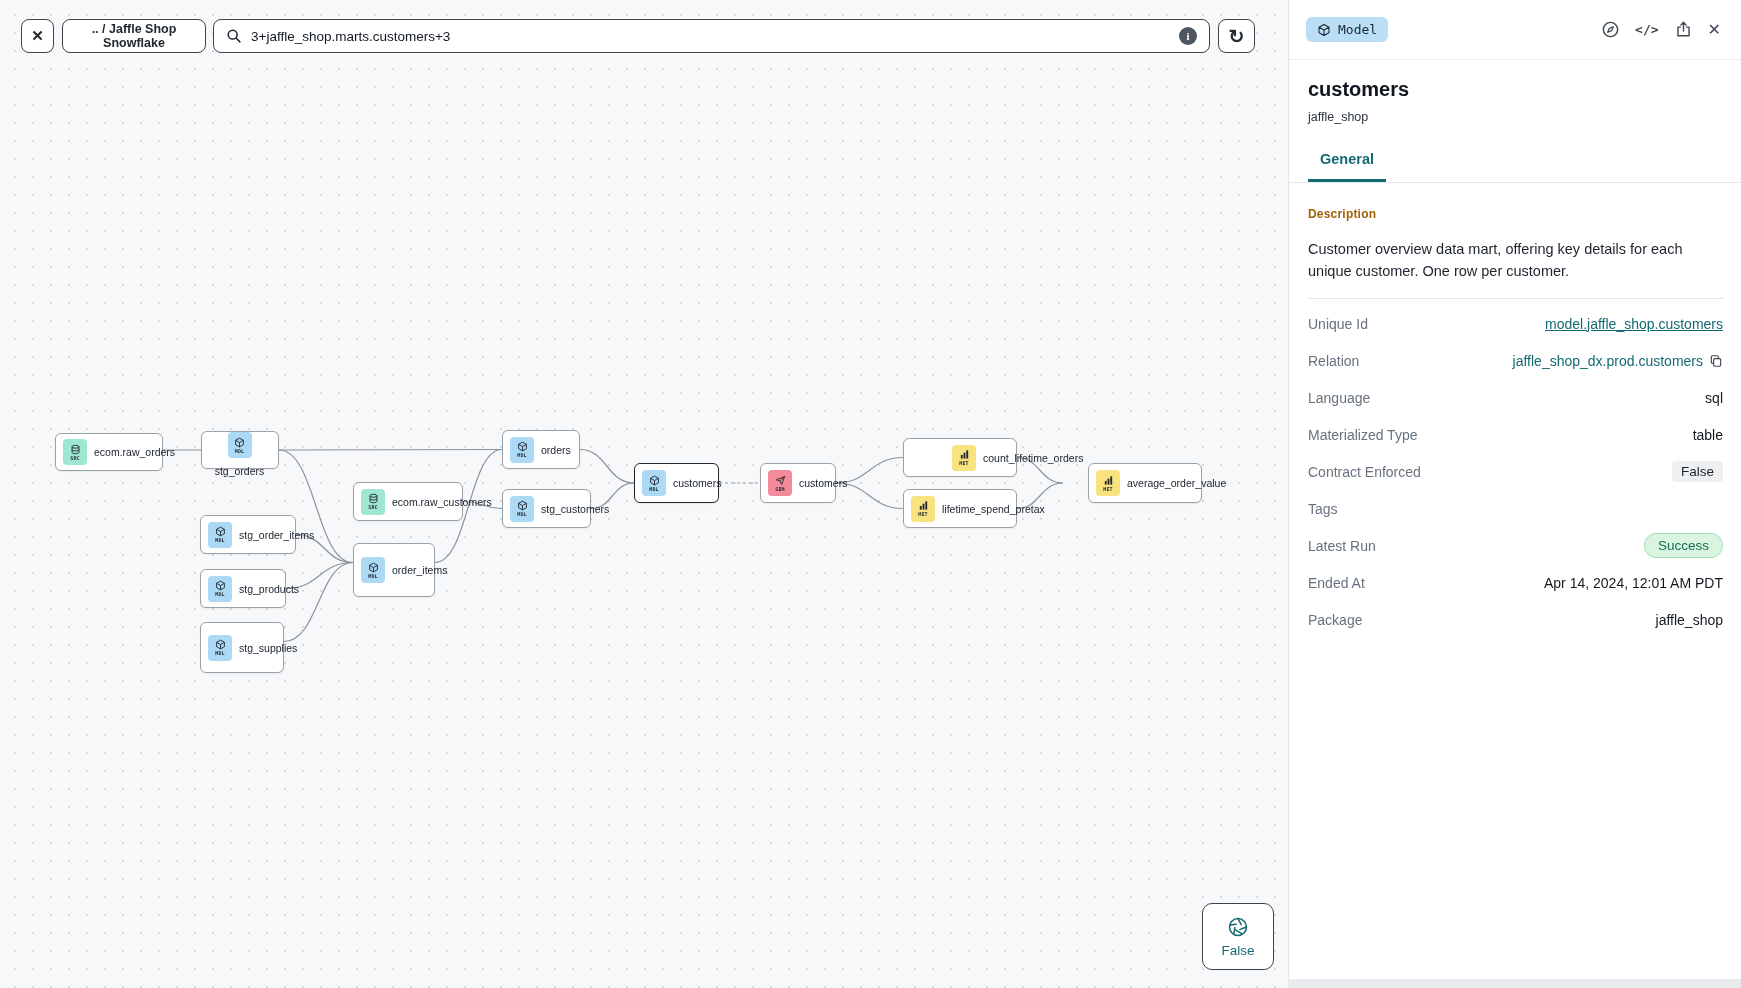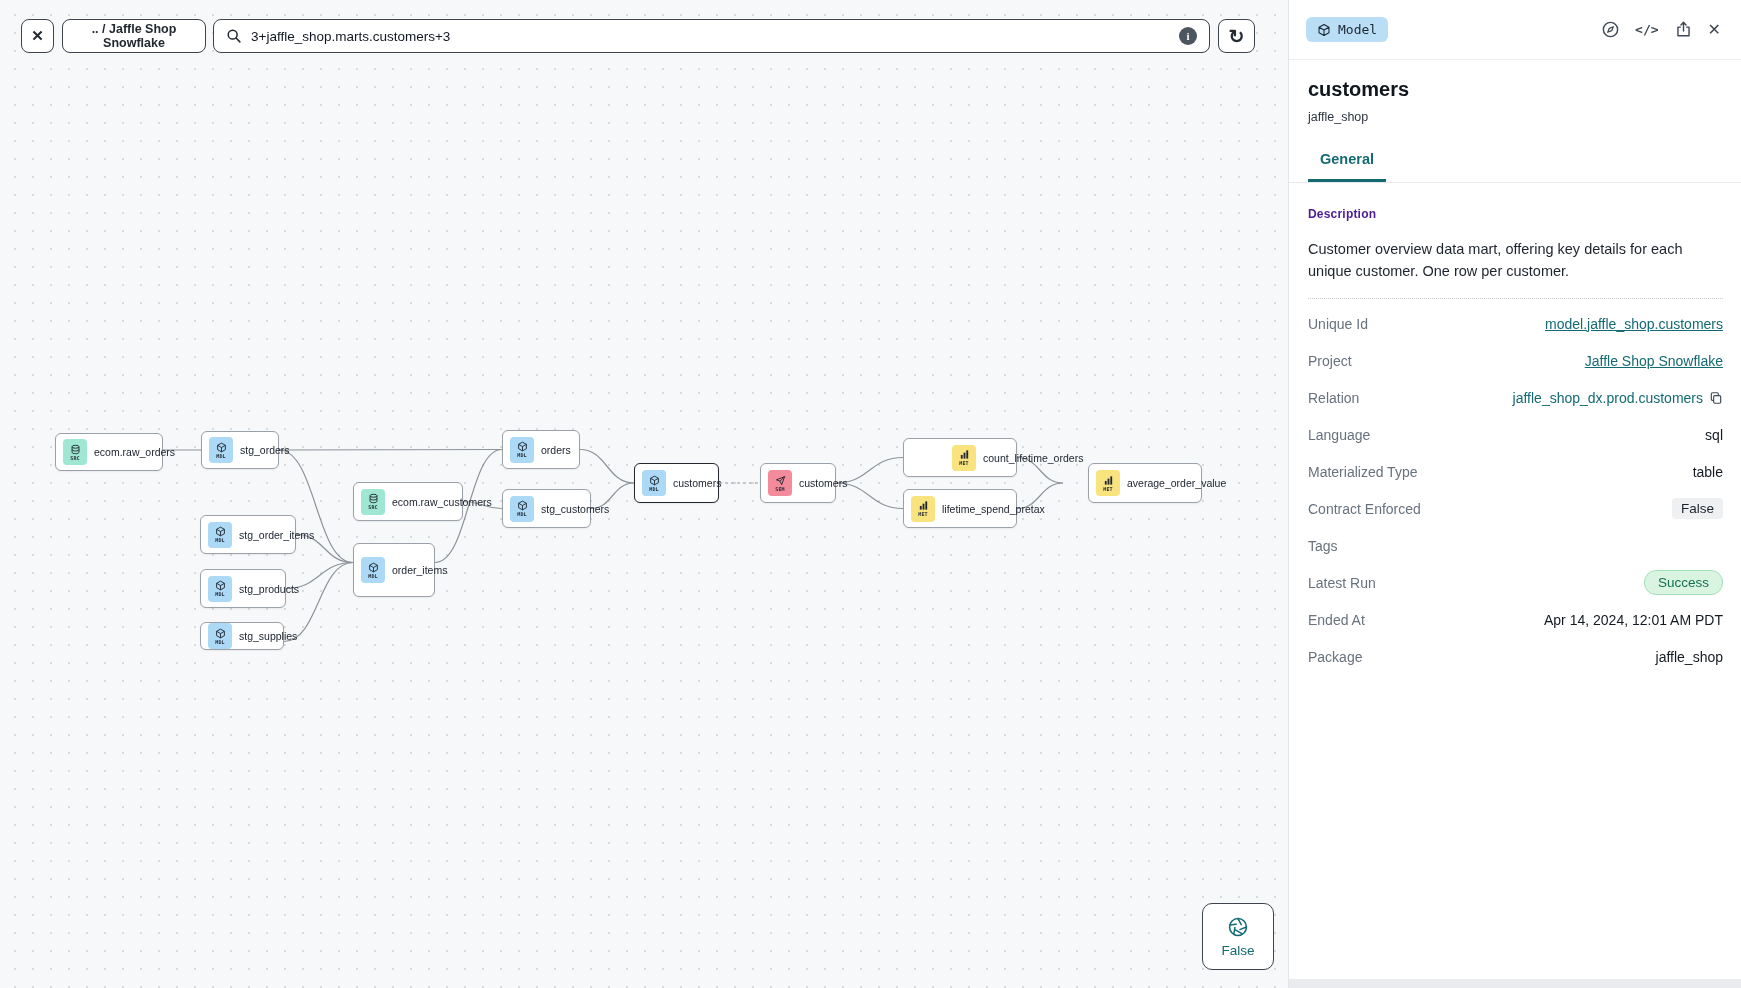--- a/index.html
+++ b/index.html
@@ -64,21 +64,21 @@
 
   .panel-title-wrap { padding:18px 20px 0 19px; }
   .panel-title { font-size:20px; font-weight:bold; color:#10161d; }
   .panel-sub { font-size:12.5px; color:#2e3641; margin-top:9px; }
 
   .tabs { margin-top:26px; border-bottom:1px solid #e7e9ec; padding-left:19px; }
   .tab { display:inline-block; font-size:14.5px; font-weight:bold; color:#136a72;
     padding:0 12px 12px 12px; border-bottom:3px solid #136a72; cursor:pointer; }
 
   .panel-body { padding:24px 18px 0 19px; }
-  .sec-label { font-size:12px; font-weight:bold; color:#4c1d95; letter-spacing:.2px; }
+  .sec-label { font-size:12px; font-weight:bold; color:#a16207; letter-spacing:.2px; }
   .desc { margin-top:17px; font-size:14.5px; line-height:22px; color:#1c232d; max-width:421px; }
   .dotted-sep { border-top:1.5px dotted #c9ced4; margin:16px 0 6px 0; }
 
   .field-row { display:flex; align-items:center; min-height:37px; }
   .field-label { font-size:14px; color:#68727e; }
   .field-value { margin-left:auto; font-size:14px; color:#141a22; display:flex;
     align-items:center; gap:6px; text-align:right; }
   a.teal-link { color:#136a72; text-decoration:underline; font-size:14px; }
   .teal-text { color:#136a72; }
   .copy-btn { display:inline-flex; color:#3f4954; cursor:pointer; }
@@ -114,21 +114,21 @@
       <div class="node" style="left: 55px; top: 433px; width: 108px; height: 38px;">
         <span class="node-icon ic-src">
           <svg viewBox="0 0 24 24">
             <ellipse cx="12" cy="6" rx="7.5" ry="3.2" fill="none" stroke="currentColor" stroke-width="2"></ellipse>
             <path d="M4.5 6 V18 c0 1.8 3.4 3.2 7.5 3.2 s7.5-1.4 7.5-3.2 V6 M4.5 12 c0 1.8 3.4 3.2 7.5 3.2 s7.5-1.4 7.5-3.2" fill="none" stroke="currentColor" stroke-width="2"></path>
           </svg>
           <span class="icon-tag">SRC</span>
         </span>
         <span class="node-label">ecom.raw_orders</span>
       </div>
-      <div class="node" style="left: 201px; top: 431px; width: 78px; height: 38px;">
+      <div class="node" style="left: 201px; top: 431px; width: 78px; height: 38px; flex-direction: column;">
         <span class="node-icon ic-mdl">
           <svg viewBox="0 0 24 24">
             <path d="M12 2.5 L20.5 7.2 V16.8 L12 21.5 L3.5 16.8 V7.2 Z M3.5 7.2 L12 12 L20.5 7.2 M12 12 V21.5" fill="none" stroke="currentColor" stroke-width="2" stroke-linejoin="round"></path>
           </svg>
           <span class="icon-tag">MDL</span>
         </span>
         <span class="node-label">stg_orders</span>
       </div>
       <div class="node" style="left: 200px; top: 515px; width: 96px; height: 39px;">
         <span class="node-icon ic-mdl">
@@ -141,21 +141,21 @@
       </div>
       <div class="node" style="left: 200px; top: 569px; width: 86px; height: 39px;">
         <span class="node-icon ic-mdl">
           <svg viewBox="0 0 24 24">
             <path d="M12 2.5 L20.5 7.2 V16.8 L12 21.5 L3.5 16.8 V7.2 Z M3.5 7.2 L12 12 L20.5 7.2 M12 12 V21.5" fill="none" stroke="currentColor" stroke-width="2" stroke-linejoin="round"></path>
           </svg>
           <span class="icon-tag">MDL</span>
         </span>
         <span class="node-label">stg_products</span>
       </div>
-      <div class="node" style="left: 200px; top: 622px; width: 84px; height: 28px;">
+      <div class="node" style="left: 200px; top: 622px; width: 84px; height: 51px;">
         <span class="node-icon ic-mdl">
           <svg viewBox="0 0 24 24">
             <path d="M12 2.5 L20.5 7.2 V16.8 L12 21.5 L3.5 16.8 V7.2 Z M3.5 7.2 L12 12 L20.5 7.2 M12 12 V21.5" fill="none" stroke="currentColor" stroke-width="2" stroke-linejoin="round"></path>
           </svg>
           <span class="icon-tag">MDL</span>
         </span>
         <span class="node-label">stg_supplies</span>
       </div>
       <div class="node" style="left: 353px; top: 482px; width: 110px; height: 39px;">
         <span class="node-icon ic-src">
@@ -314,26 +314,20 @@
     <div class="desc">Customer overview data mart, offering key details for each unique customer. One row per customer.</div>
     <div class="dotted-sep"></div>
     <div id="panel-fields">
         <div class="field-row">
           <span class="field-label">Unique Id</span>
           <span class="field-value">
             <a href="#" class="teal-link">model.jaffle_shop.customers</a>
           </span>
         </div>
         <div class="field-row">
-          <span class="field-label">Project</span>
-          <span class="field-value">
-            <a href="#" class="teal-link">Jaffle Shop Snowflake</a>
-          </span>
-        </div>
-        <div class="field-row">
           <span class="field-label">Relation</span>
           <span class="field-value">
             <span class="teal-text">jaffle_shop_dx.prod.customers</span>
             <span class="copy-btn">
               <svg viewBox="0 0 24 24" fill="none" stroke="currentColor" stroke-width="2">
                 <rect x="8" y="8" width="12" height="13" rx="2"></rect>
                 <path d="M16 8 V5 a2 2 0 0 0 -2 -2 H6 a2 2 0 0 0 -2 2 v9 a2 2 0 0 0 2 2 h2"></path>
               </svg>
             </span>
           </span>

